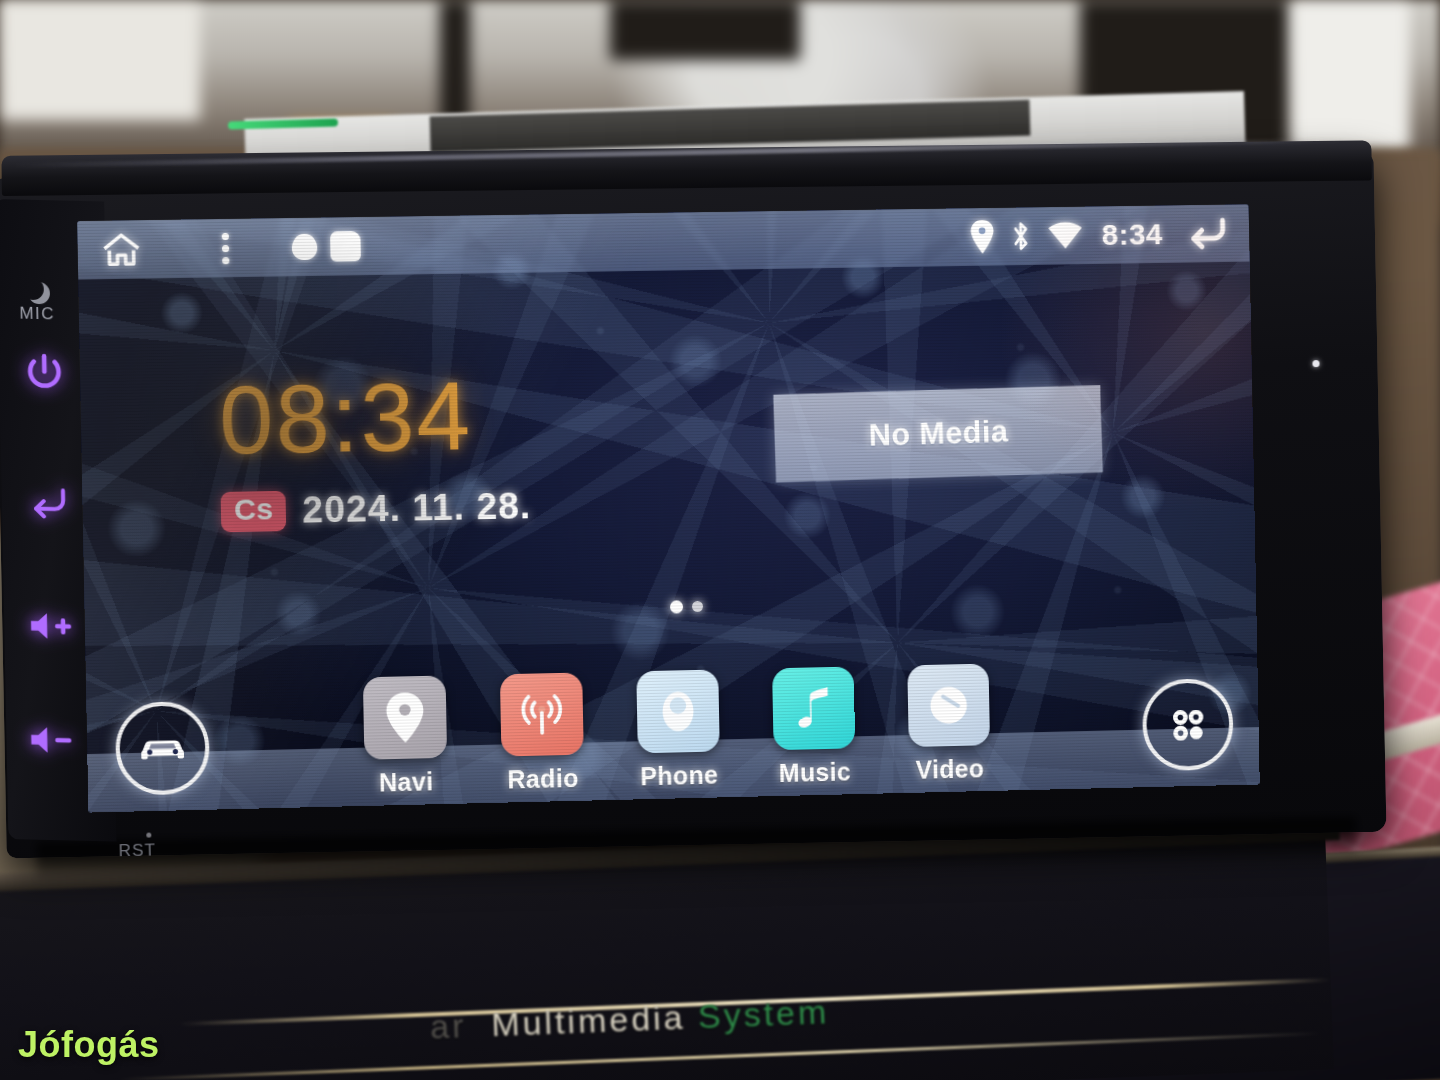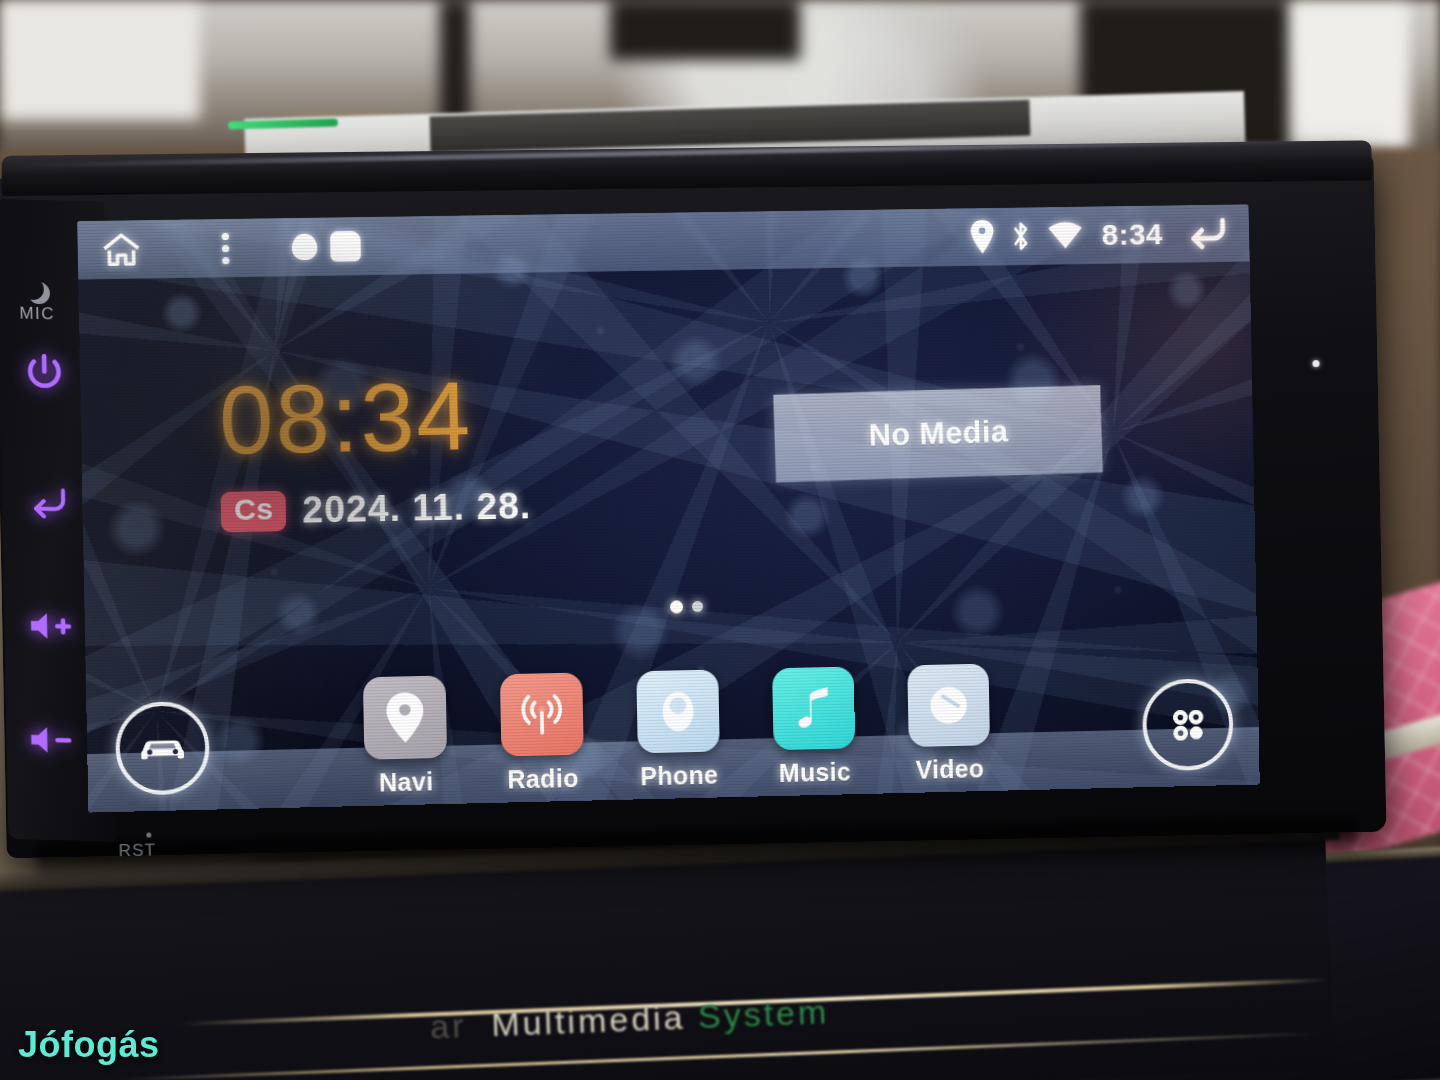--- a/index.html
+++ b/index.html
@@ -351,21 +351,21 @@
     display:flex;align-items:center;justify-content:center;
     box-shadow:0 0 14px rgba(210,225,255,.55);
     filter:blur(.35px);
   }
   .circ-left{left:28px;}
   .circ-right{right:26px;}
 
   
   .watermark{
     position:absolute;left:18px;bottom:14px;
-    color:#5eead4;font-size:36px;font-weight:bold;letter-spacing:.5px;
+    color:#bef264;font-size:36px;font-weight:bold;letter-spacing:.5px;
     text-shadow:0 2px 6px rgba(0,0,0,.75);
     z-index:50;
   }
 </style>
 </head>
 <body>
 
 <div id="scene">
 
   <div class="bg-room">

